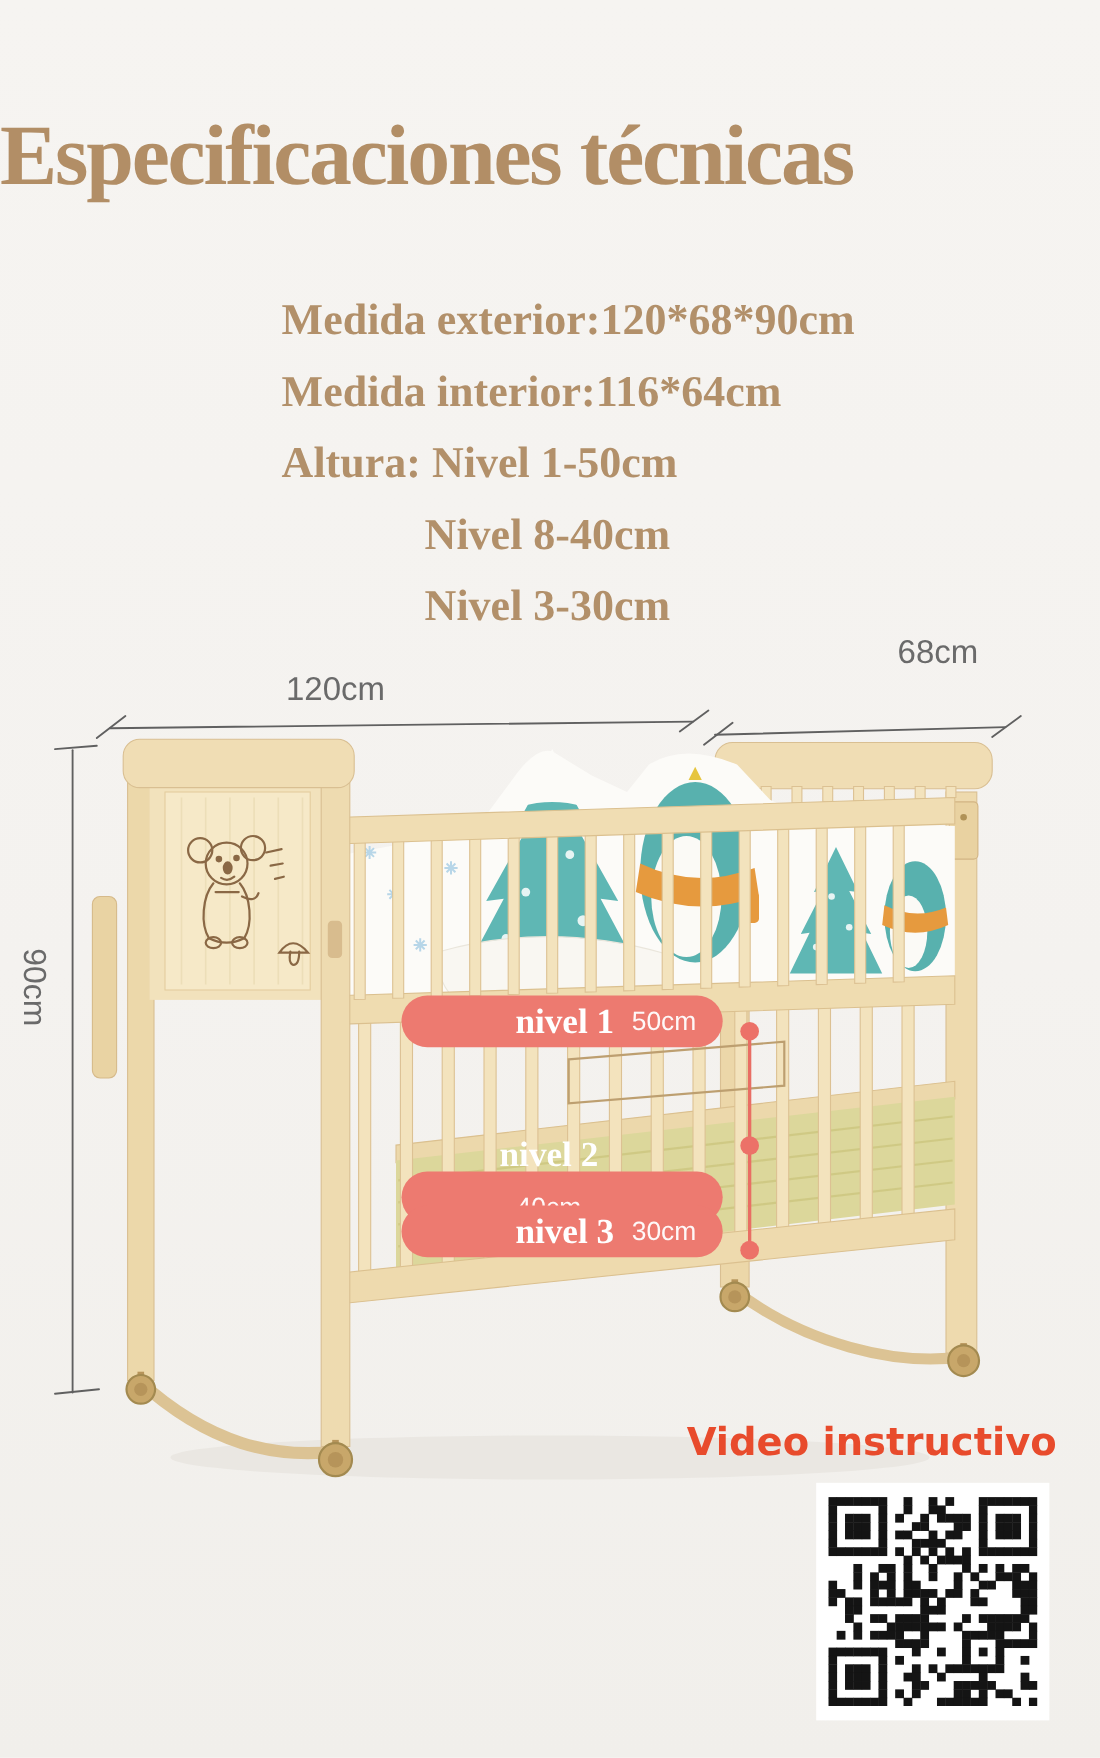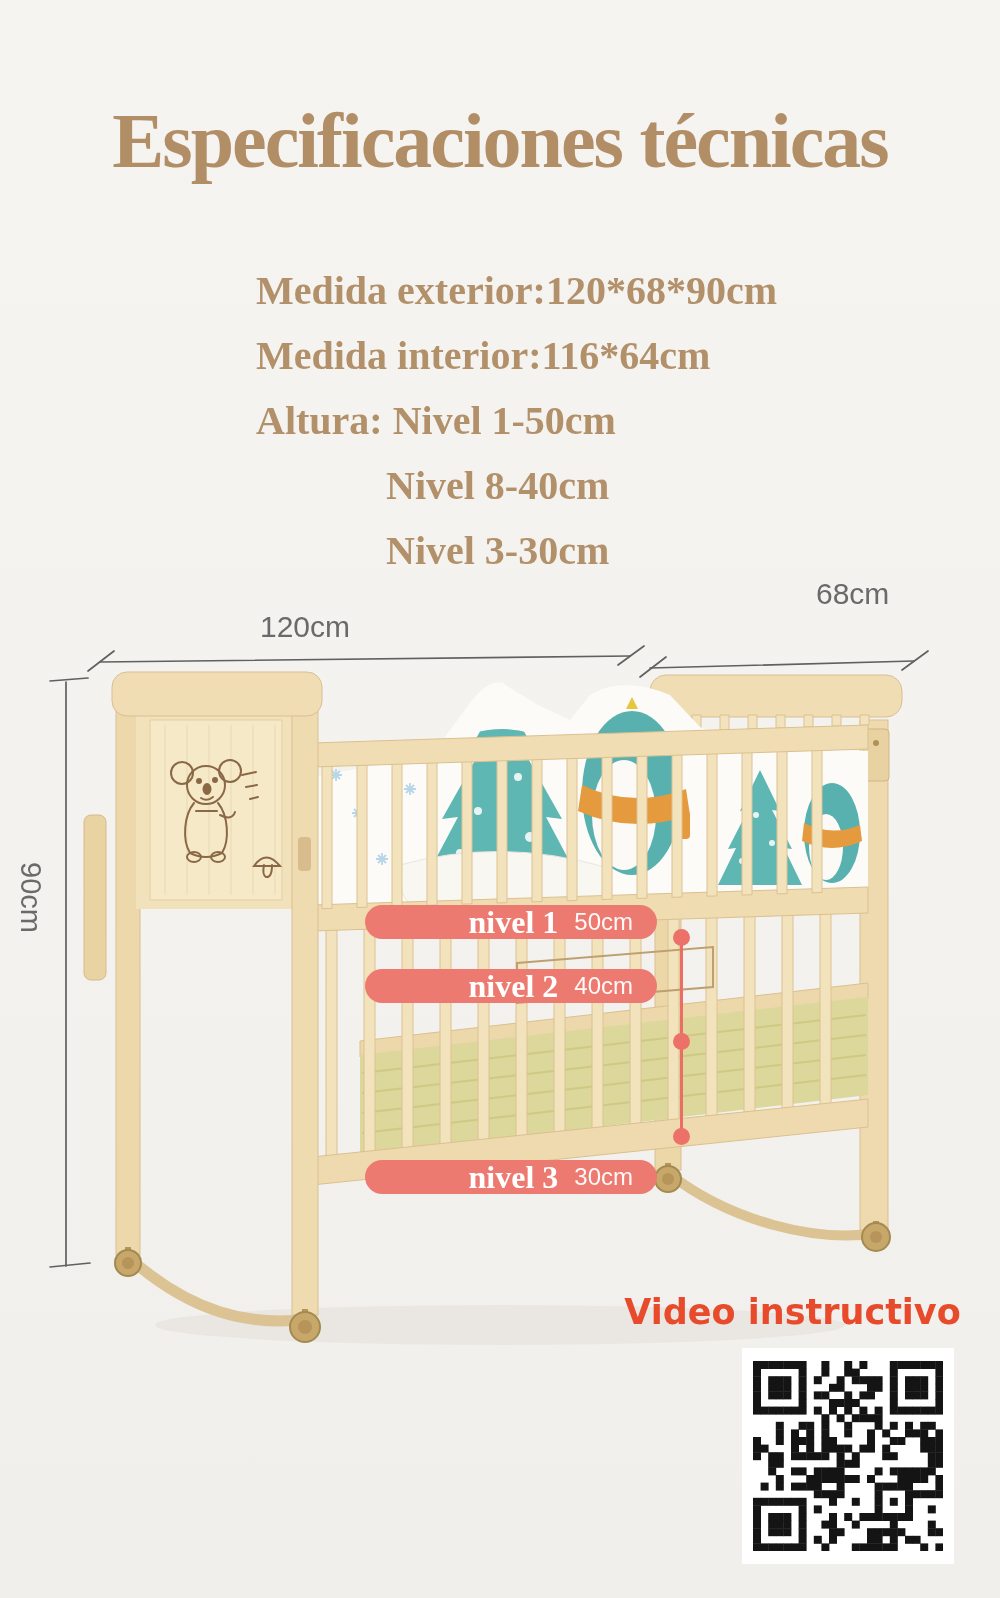--- a/index.html
+++ b/index.html
@@ -1,34 +1,34 @@
 <!DOCTYPE html>
 <html><head>
 <meta charset="utf-8">
 <style>
   html,body{margin:0;padding:0;}
   .page{position:relative;width:1000px;height:1598px;overflow:hidden;
         background:linear-gradient(180deg,#f6f4f1 0%,#f4f2ef 55%,#f1efeb 100%);
         font-family:"Liberation Serif",serif;}
-  .title{position:absolute;top:100px;left:0;right:0;text-align:center;
+  .title{position:absolute;top:100px;left:0;right:0;text-align:left;
          font-size:78px;font-weight:bold;color:#b28e66;letter-spacing:-2px;line-height:1.05;}
   .specs{position:absolute;left:256px;top:258px;font-size:40px;font-weight:bold;
          color:#b2906a;line-height:65px;letter-spacing:0px;}
   .spec-line{white-space:nowrap;font-family:Liberation Serif, serif;}
   .spec-line.indent{padding-left:130px;}
   .dim-label{position:absolute;font-family:"Liberation Sans",sans-serif;color:#6a6a6a;font-size:30px;}
   .dim-120{left:243px;top:610px;margin-left:17px;}
   .dim-68{left:816px;top:577px;}
   .dim-90{left:14px;top:862px;writing-mode:vertical-rl;font-size:29px;}
   .dims-svg{position:absolute;left:0;top:0;pointer-events:none;}
   .crib-svg{position:absolute;left:70px;top:665px;}
-  .level-pill{position:absolute;left:365px;width:292px;height:34px;background:#ed7a70;
+  .level-pill{position:absolute;left:365px;width:292px;height:47px;background:#ed7a70;
               border-radius:24px;display:flex;align-items:center;justify-content:flex-end;
               gap:16px;padding-right:24px;box-sizing:border-box;}
-  .pill-1{top:905px;} .pill-2{top:969px;} .pill-3{top:1160px;}
+  .pill-1{top:905px;} .pill-2{top:1065px;flex-direction:column;} .pill-3{top:1096px;}
   .level-name{font-family:"Liberation Serif",serif;font-weight:bold;font-size:32px;color:#ffffff;}
   .level-value{font-family:"Liberation Sans",sans-serif;font-size:24px;color:rgba(255,255,255,0.95);}
   .level-connector{position:absolute;left:680px;top:937px;width:3px;height:200px;background:#e96e64;}
   .level-dot{position:absolute;left:673px;width:17px;height:17px;border-radius:50%;background:#ec7168;}
   .dot-1{top:929px;} .dot-2{top:1033px;} .dot-3{top:1128px;}
   .video-label{position:absolute;left:620px;top:1292px;width:345px;text-align:center;
                font-family:"DejaVu Sans",sans-serif;font-weight:bold;font-size:35px;color:#e84b2c;}
   .qr-box{position:absolute;left:742px;top:1348px;width:212px;height:216px;background:#ffffff;
           display:flex;align-items:center;justify-content:center;}
 </style>

